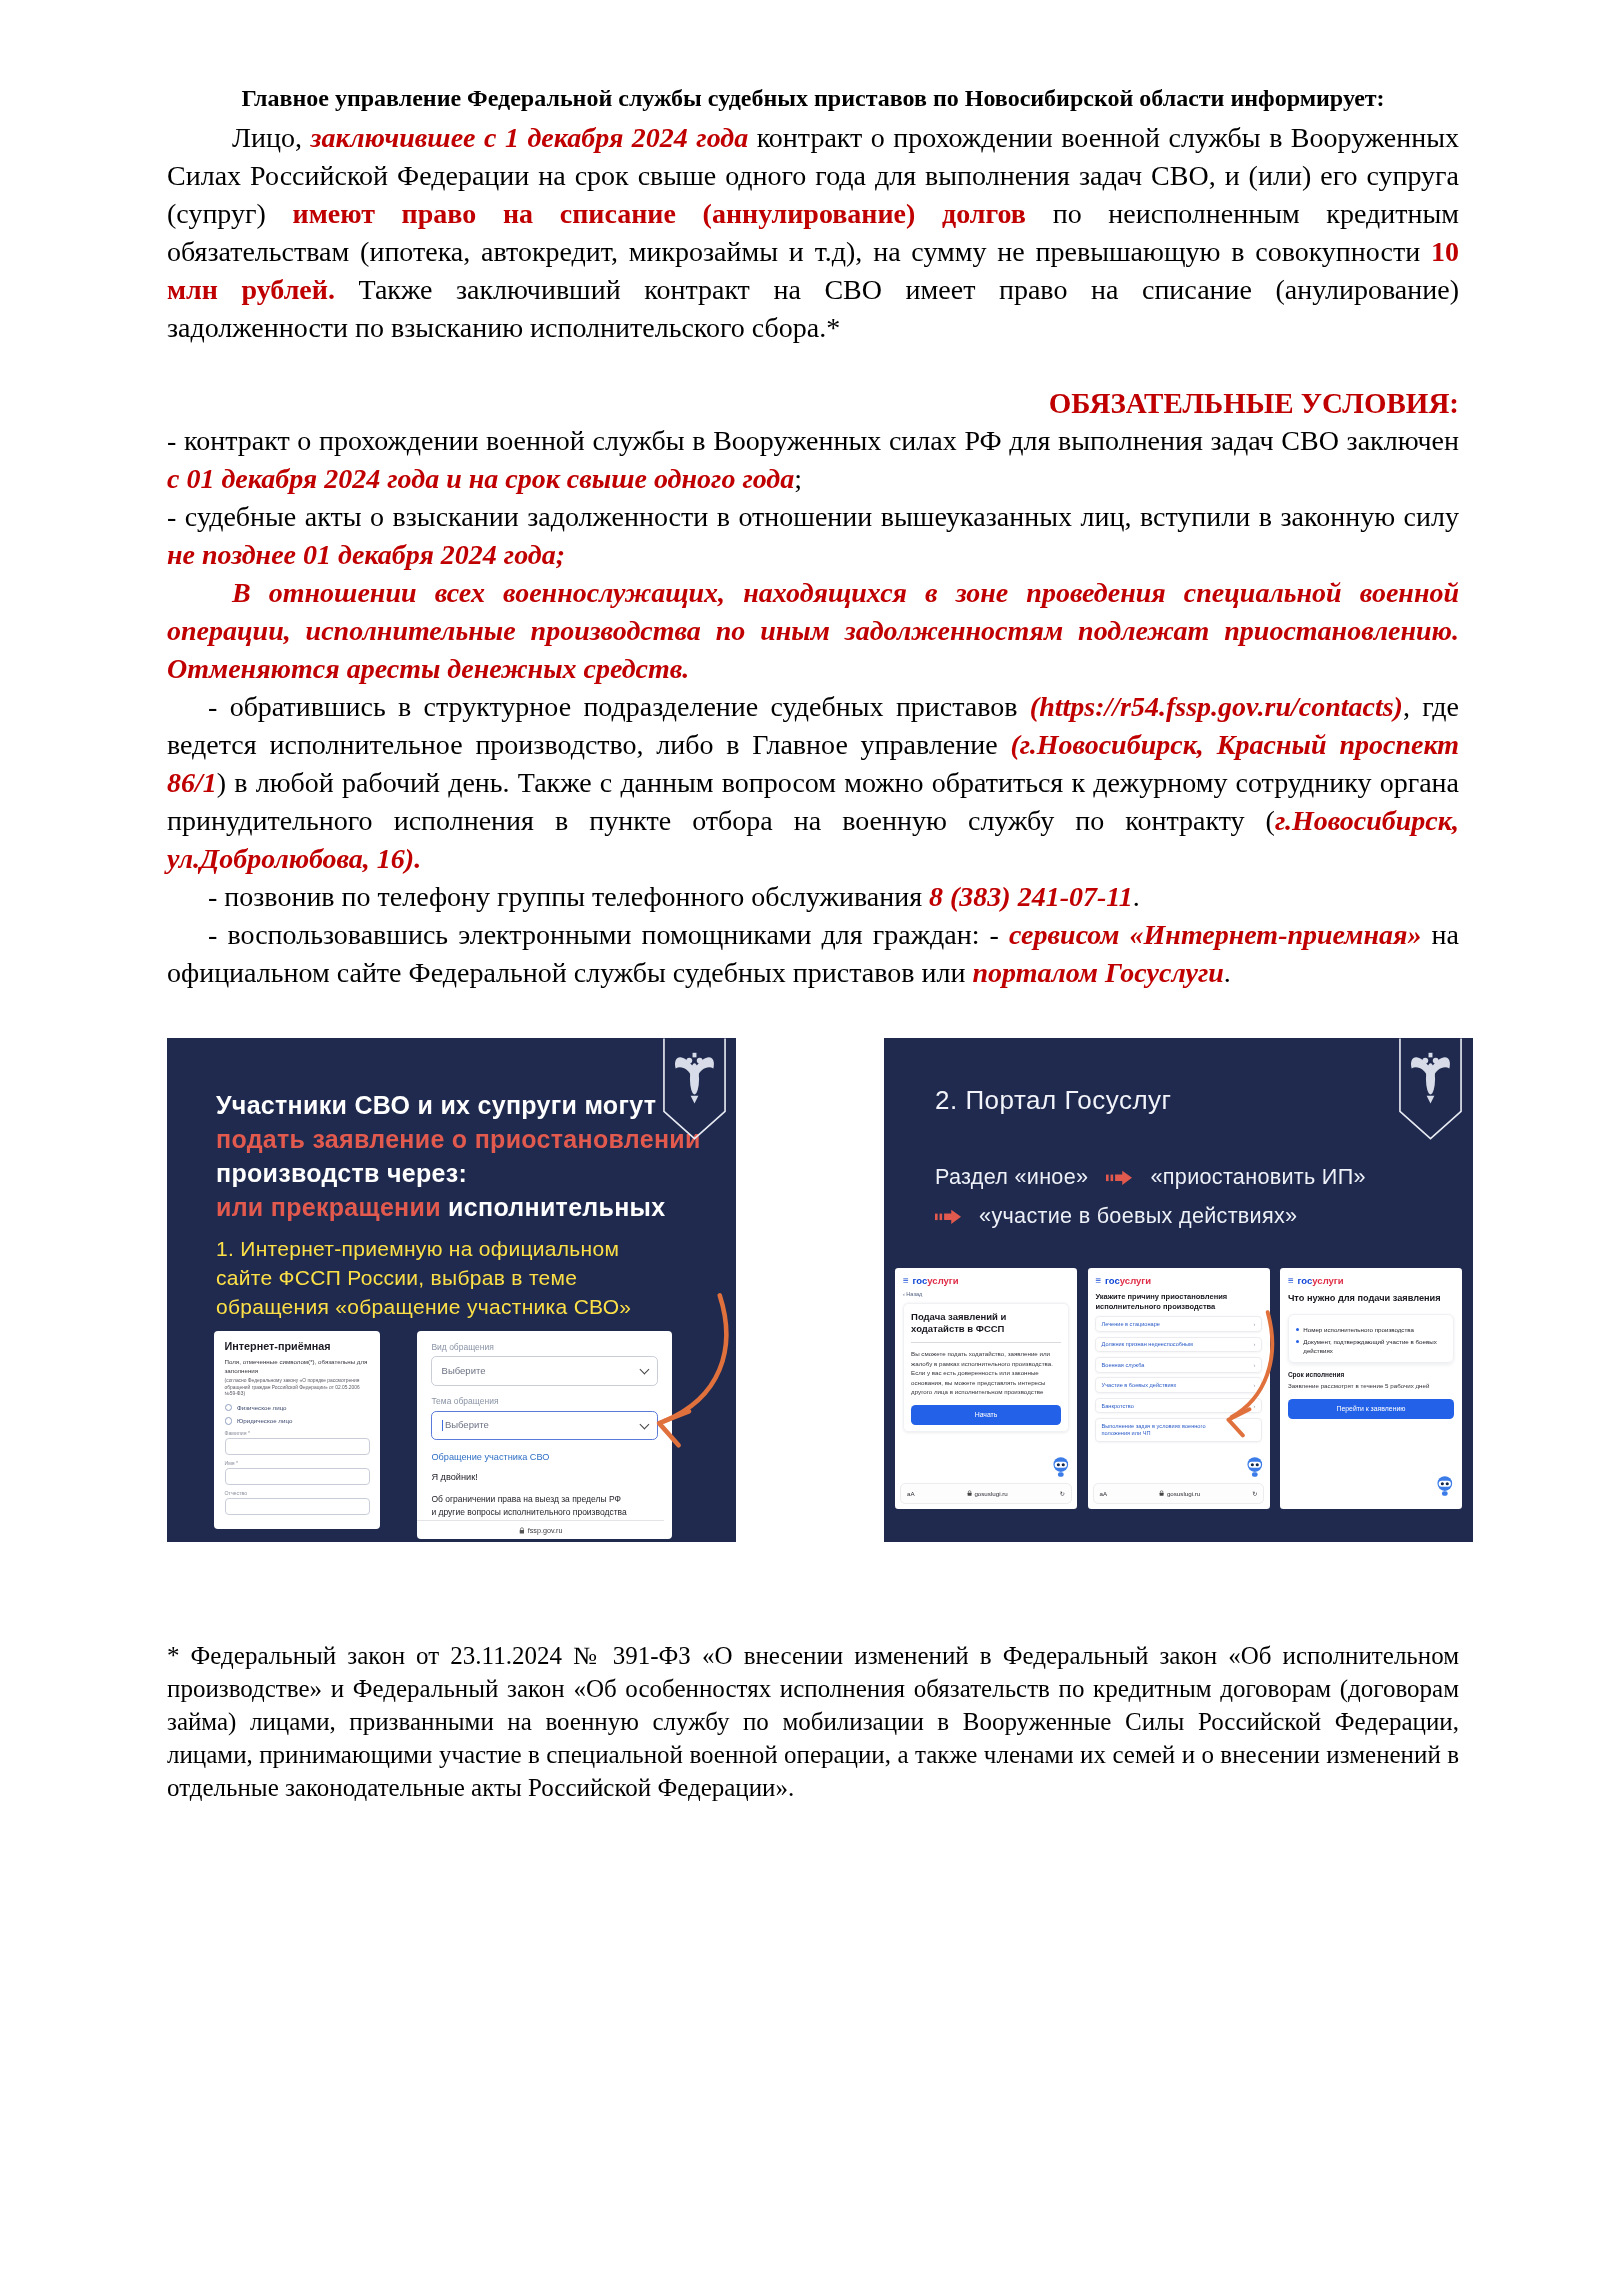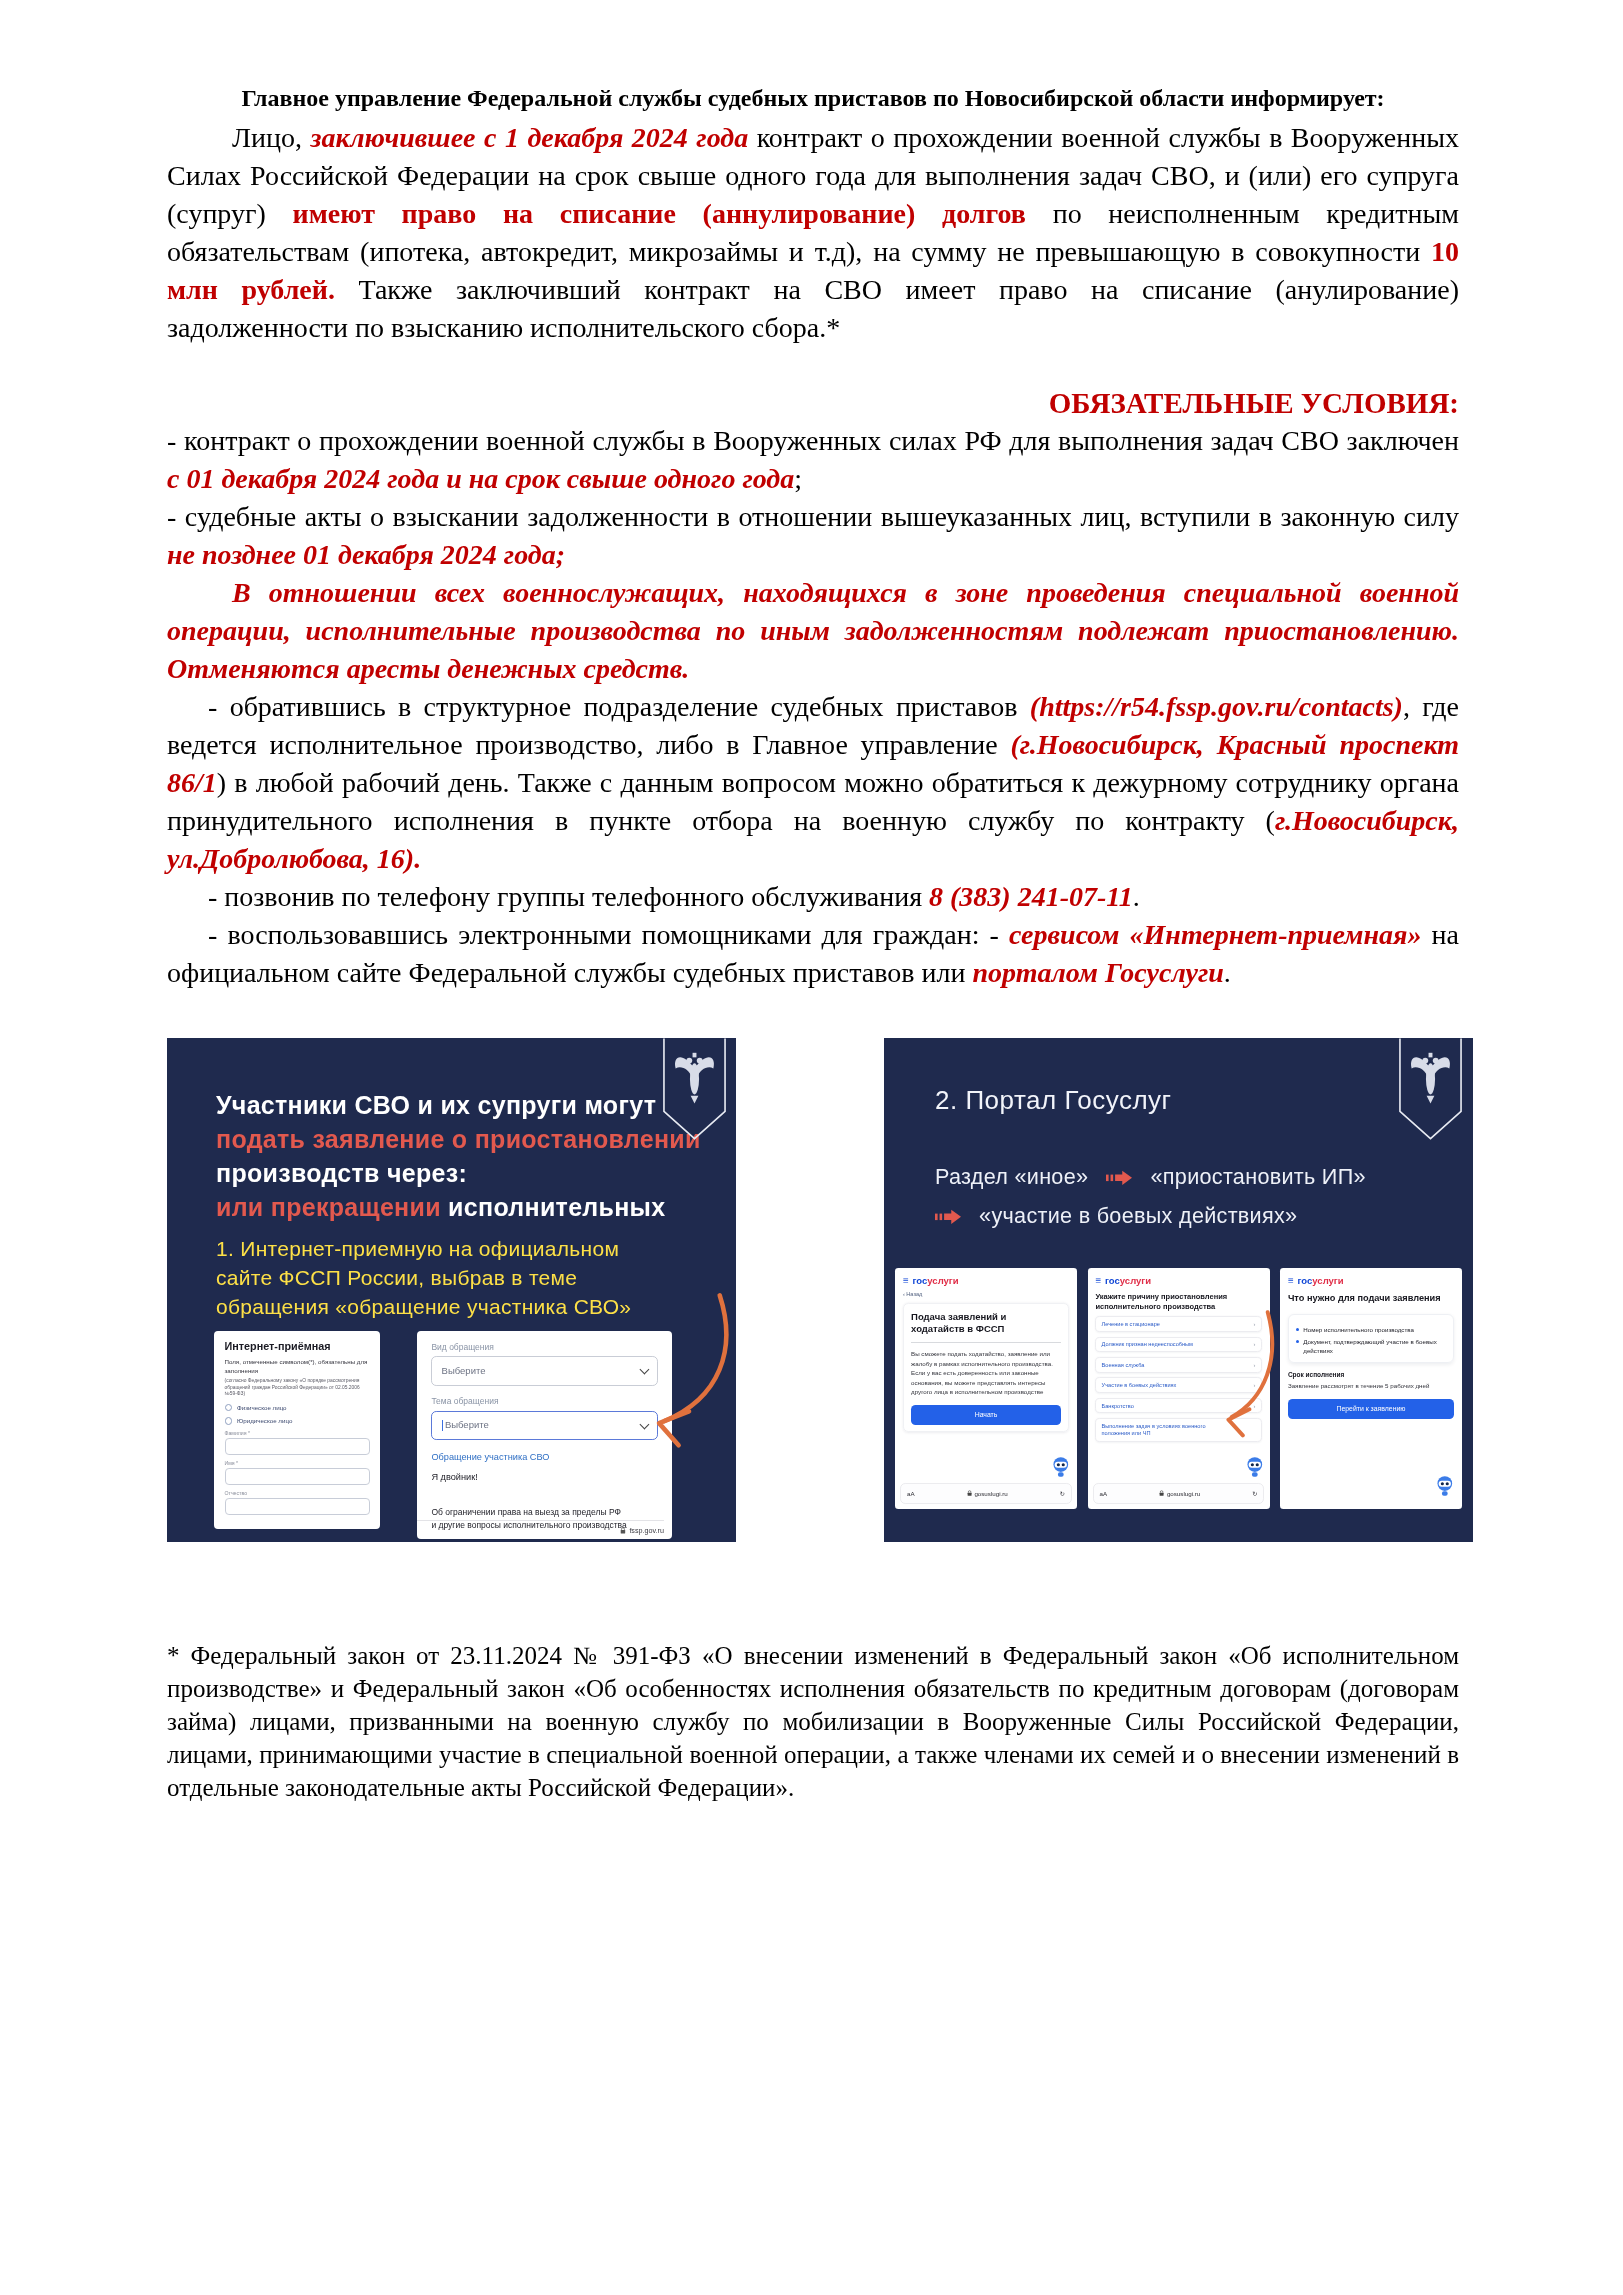--- a/index.html
+++ b/index.html
@@ -51,23 +51,23 @@
   .panelB{position:relative;width:255px;height:208px;background:#fff;border-radius:3.9px;padding:10.5px 14.4px;box-sizing:border-box;color:#222;}
   .pb-label{font-size:8.5px;color:#8a94a6;}
   .pb-select{margin-top:4.6px;height:27.5px;border:0.7px solid #c9cdd6;border-radius:5.2px;display:flex;align-items:center;
              justify-content:space-between;padding:0 9.2px;font-size:9.5px;color:#6d7384;}
   .pb-select.focused{border-color:#5b79d9;}
   .chev{width:5.9px;height:5.9px;border-right:1.3px solid #444;border-bottom:1.3px solid #444;transform:rotate(45deg);margin-top:-2.6px;flex:none;}
   .cursor{display:inline-block;width:1.3px;height:11px;background:#3b6fe0;margin-right:2px;vertical-align:middle;}
   .pb-gap{height:10.5px;}
   .pb-opt1{margin-top:11.8px;font-size:9.2px;color:var(--link);}
   .pb-opt{margin-top:10.5px;font-size:9.2px;color:#23232b;}
-  .pb-opt.small{font-size:8.5px;line-height:12.4px;margin-top:24px;width:196px;}
+  .pb-opt.small{font-size:8.5px;line-height:12.4px;margin-top:11px;width:196px;}
   .pb-footer{position:absolute;left:0;right:8px;bottom:0;height:17.7px;border-top:0.7px solid #e3e3e7;display:flex;
-             align-items:center;justify-content:flex-end;gap:3.3px;font-size:7.2px;color:#3c3c44;}
+             align-items:center;justify-content:center;gap:3.3px;font-size:7.2px;color:#3c3c44;}
   .arrow-svg{position:absolute;pointer-events:none;}
 
   
   .c2-title{margin:47px 0 0 51px;font-size:26px;letter-spacing:0.5px;color:#f2f4fa;}
   .c2-flow{margin:41px 0 0 51px;font-size:21.6px;line-height:39px;letter-spacing:0.3px;color:#eef1f8;}
   .c2-flow .blockarrow{margin:0 11.8px;vertical-align:-2px;}
   .phones{display:flex;justify-content:space-between;margin:33px 11px 0 11px;}
   .phone{position:relative;width:182px;height:241px;background:#ffffff;border-radius:3.3px;padding:6.5px 7.9px;box-sizing:border-box;color:#222;}
   .ph-head{display:flex;align-items:center;gap:3.9px;}
   .burger{font-size:9.8px;color:var(--gosblue);font-weight:bold;}

